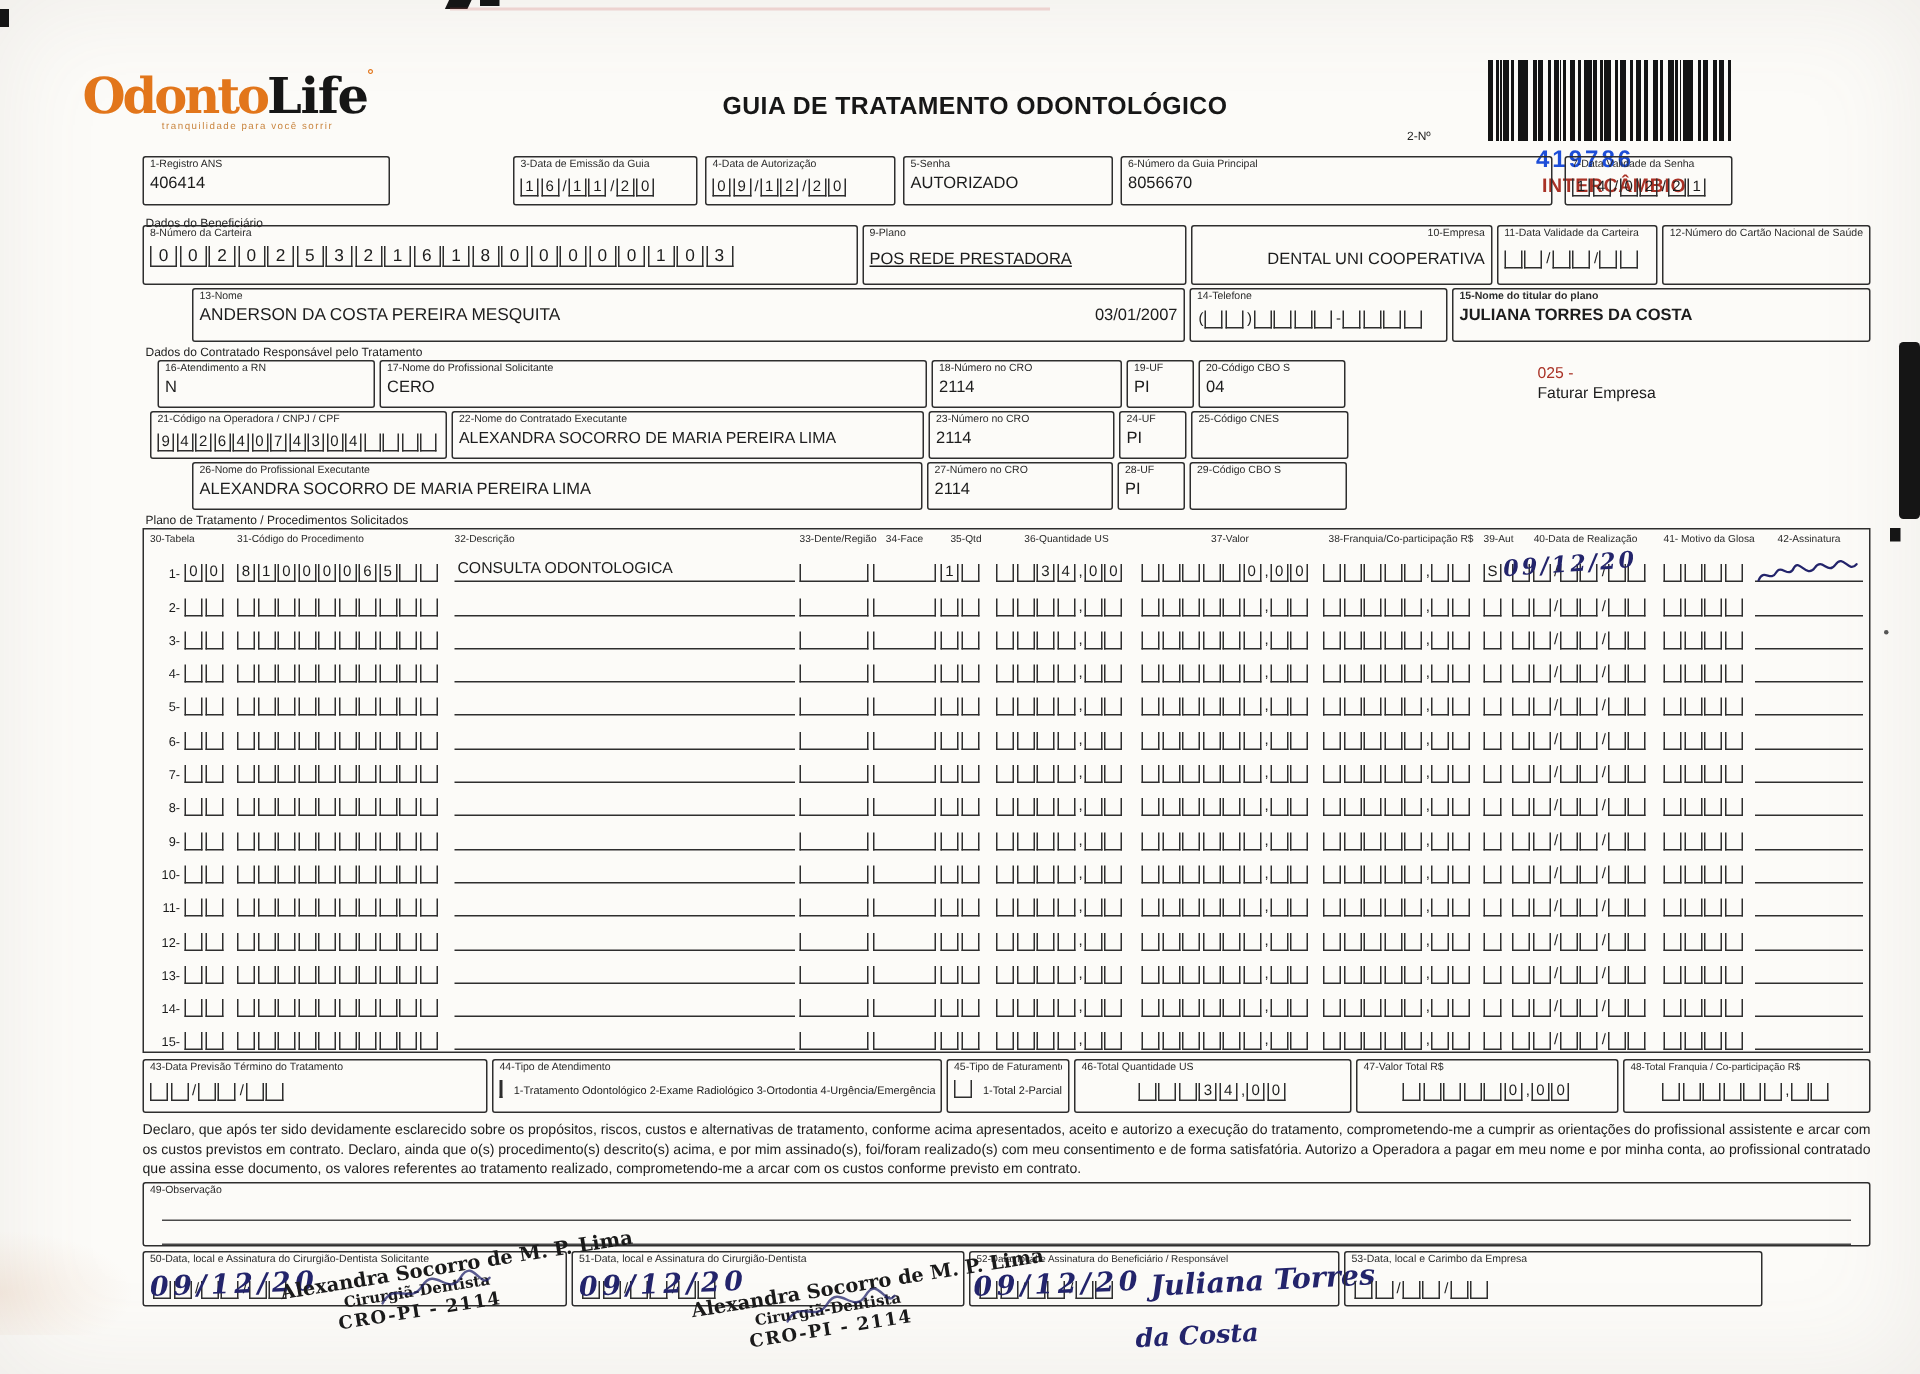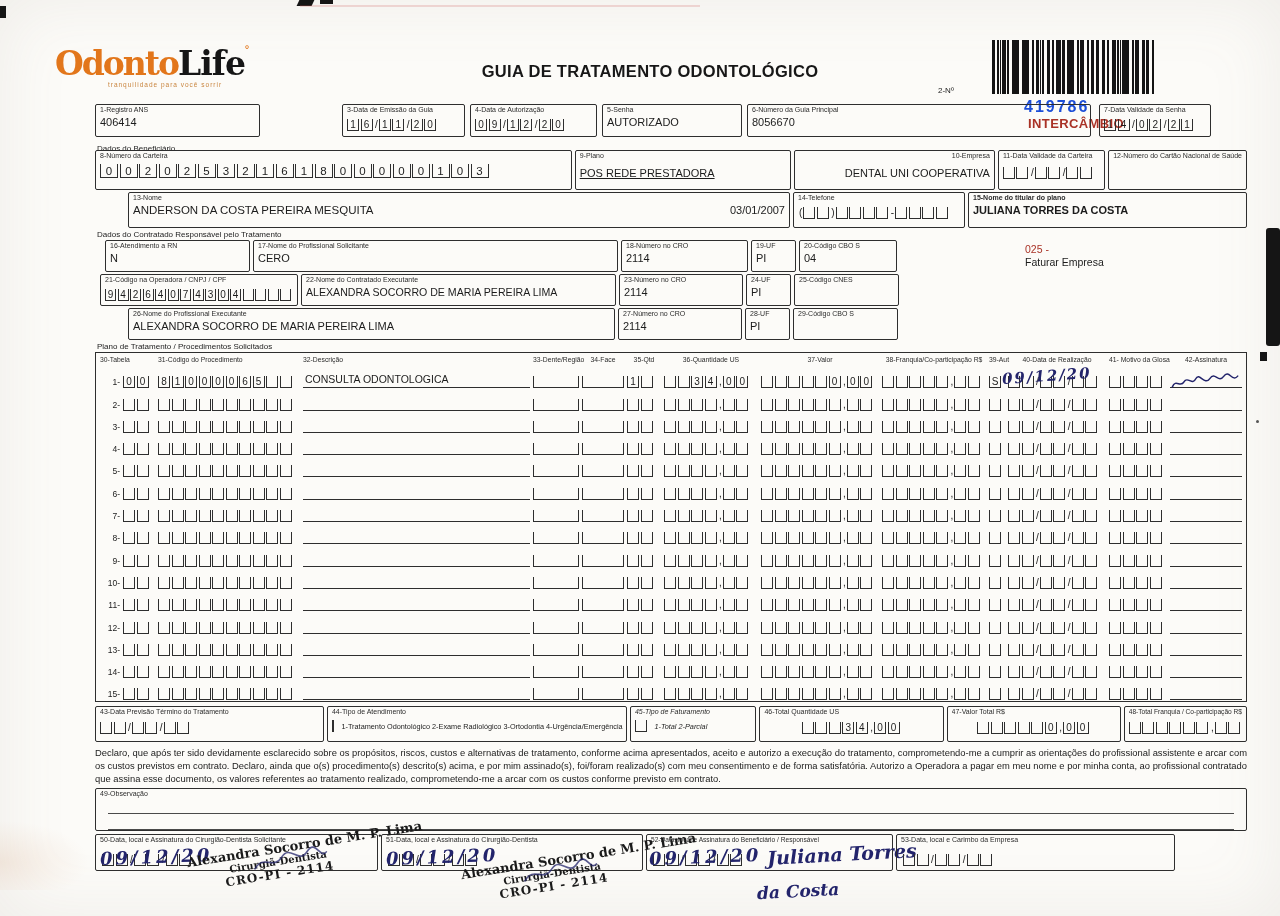--- a/index.html
+++ b/index.html
@@ -137,21 +137,21 @@
             <span class="cell">2</span>
             <span class="bsep">/</span>
             <span class="cell">2</span>
             <span class="cell">0</span>
           </span>
       </div>
       <div class="fbox" style="width:140px;margin-left:2px;">
         <span class="flabel">5-Senha</span>
         <span class="fvalue">AUTORIZADO</span>
       </div>
-      <div class="fbox" style="width:344px;margin-left:2px;">
+      <div class="fbox" style="width:288px;margin-left:2px;">
         <span class="flabel">6-Número da Guia Principal</span>
         <span class="fvalue">8056670</span>
       </div>
       <div class="fbox" style="width:112px;margin-left:5px;">
         <span class="flabel">7-Data Validade da Senha</span>
         <span class="grp" style="margin-top:3px;">
             <span class="cell">1</span>
             <span class="cell">4</span>
             <span class="bsep">/</span>
             <span class="cell">0</span>
@@ -1509,21 +1509,21 @@
             <span class="cell"></span>
           </span>
       </div>
       <div class="fbox" style="width:300px;">
         <span class="flabel">44-Tipo de Atendimento</span>
         <span class="ckline">
           <span class="cell"></span>
           <span class="ckopts">1-Tratamento Odontológico  2-Exame Radiológico  3-Ortodontia  4-Urgência/Emergência</span>
         </span>
       </div>
-      <div class="fbox" style="width:127px;font-style:italic;">
+      <div class="fbox" style="width:82px;">
         <span class="flabel">45-Tipo de Faturamento</span>
         <span class="ckline">
           <span class="cell"></span>
           <span class="ckopts">1-Total  2-Parcial</span>
         </span>
       </div>
       <div class="fbox" style="width:185px;text-align:center;">
         <span class="flabel" style="text-align:left;">46-Total Quantidade US</span>
         <span class="grp" style="margin-top:6px;">
             <span class="cell"></span>

